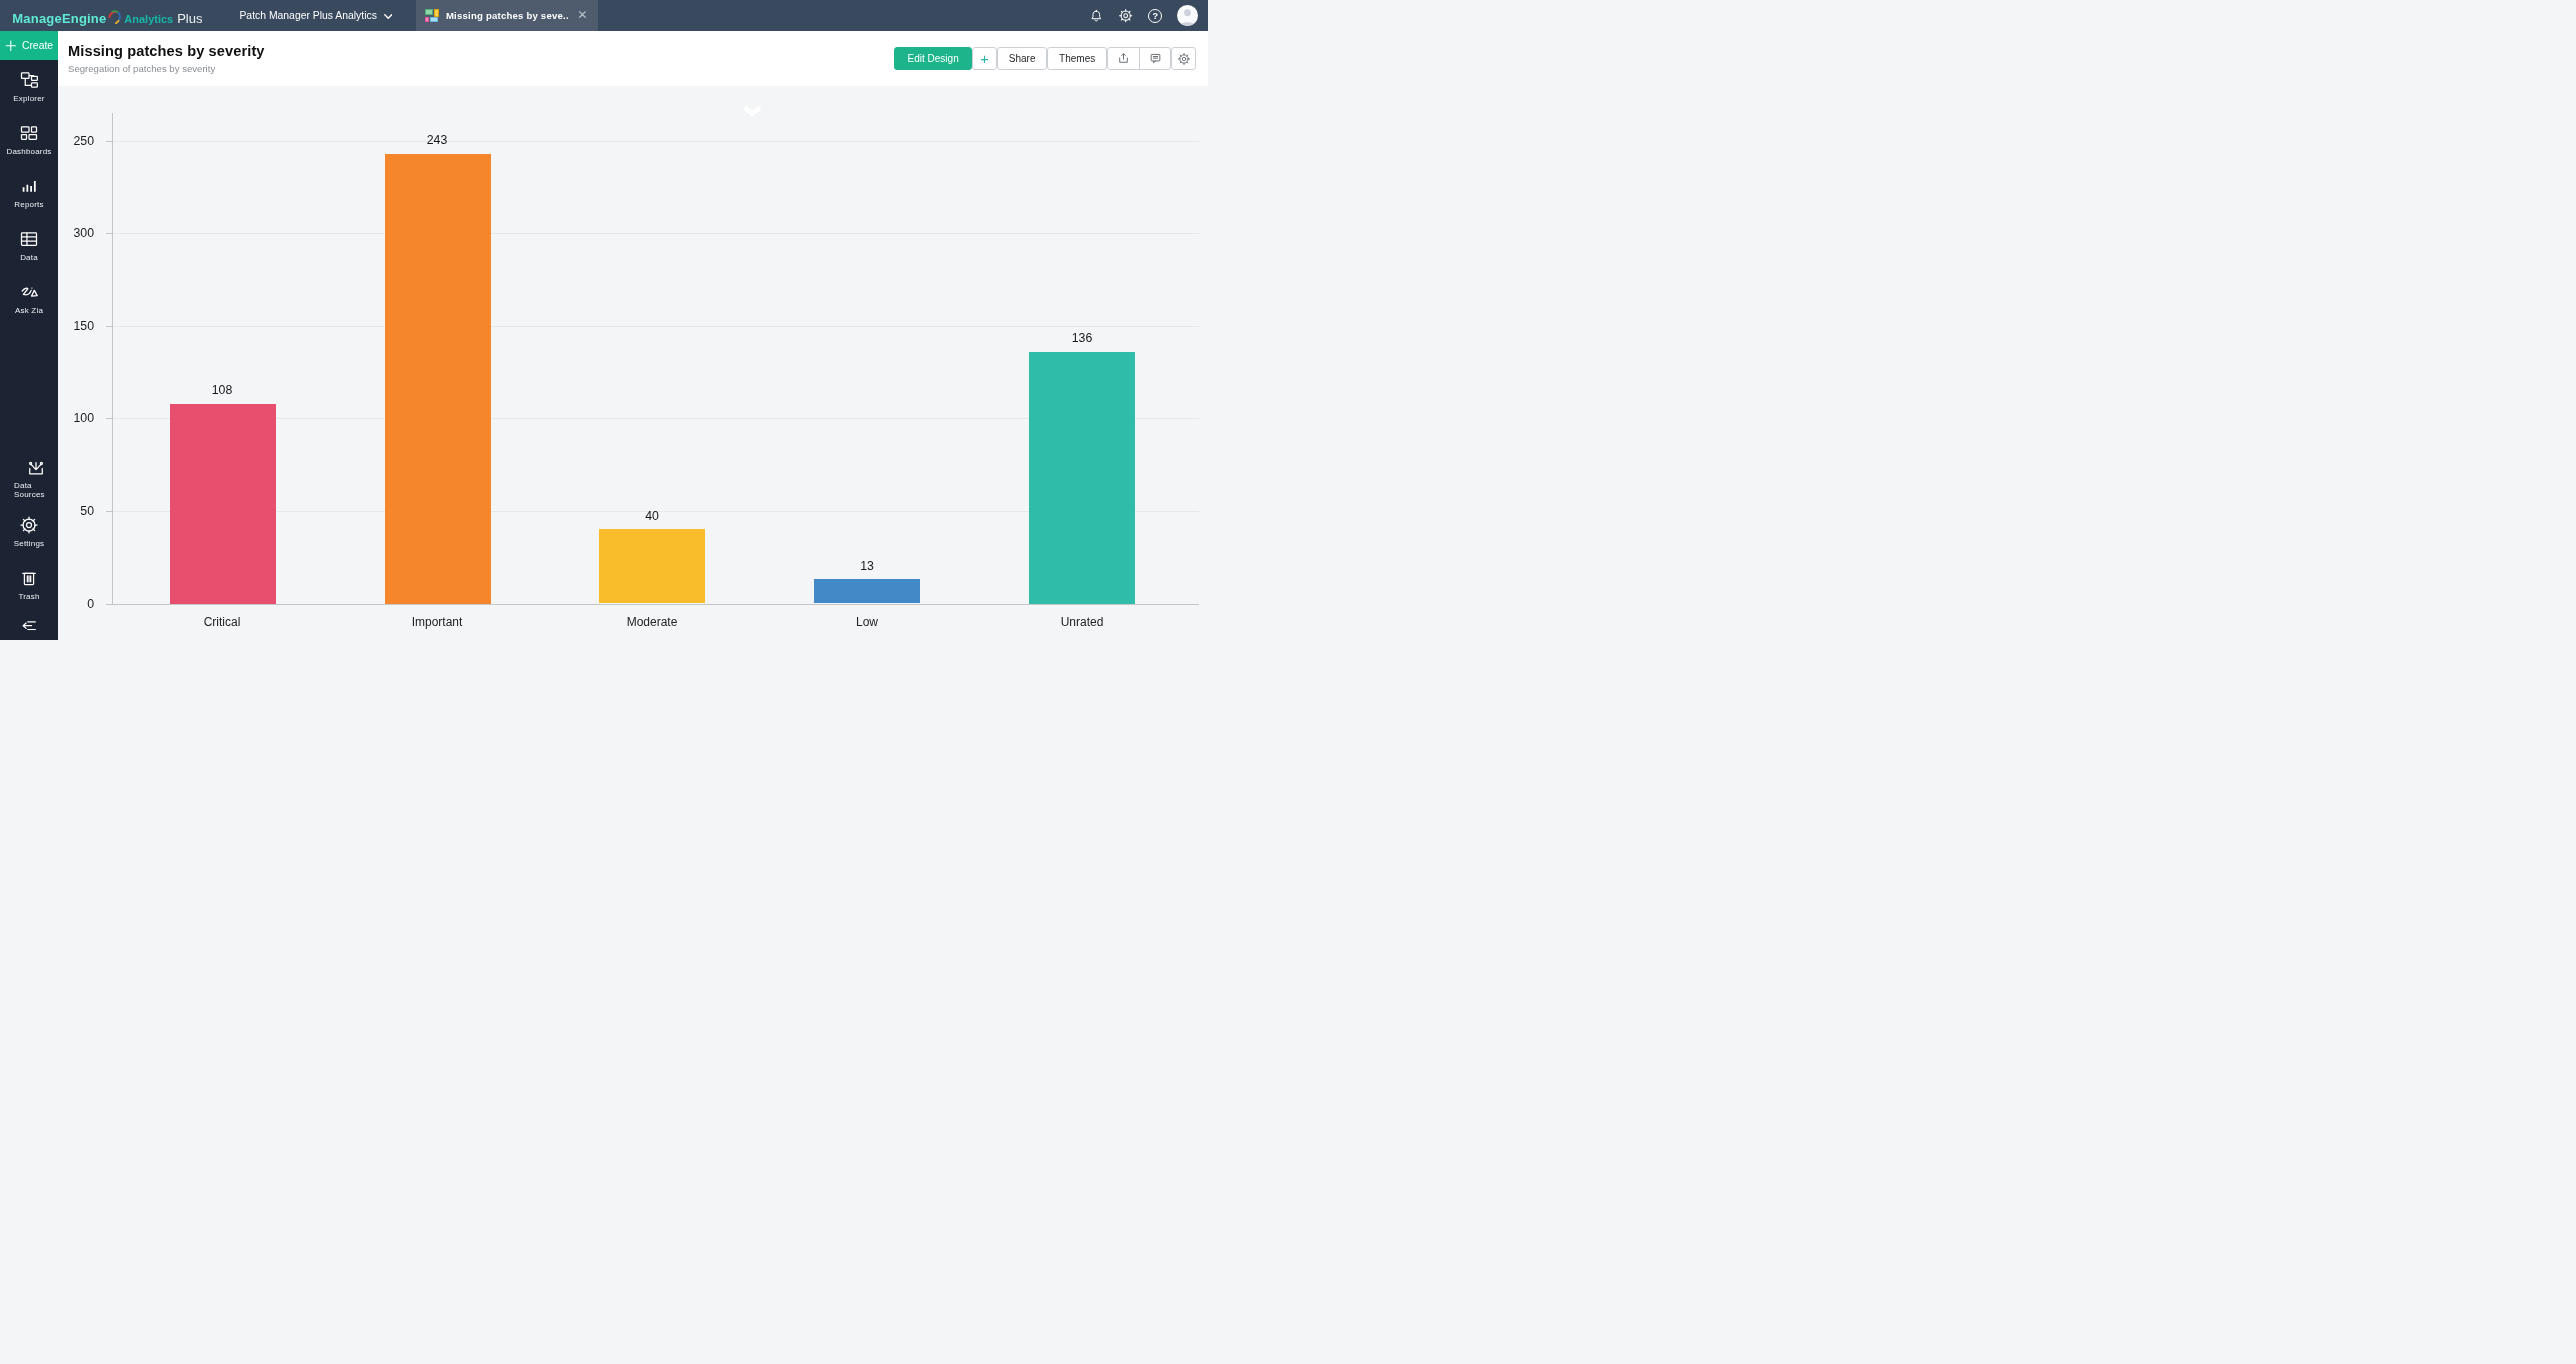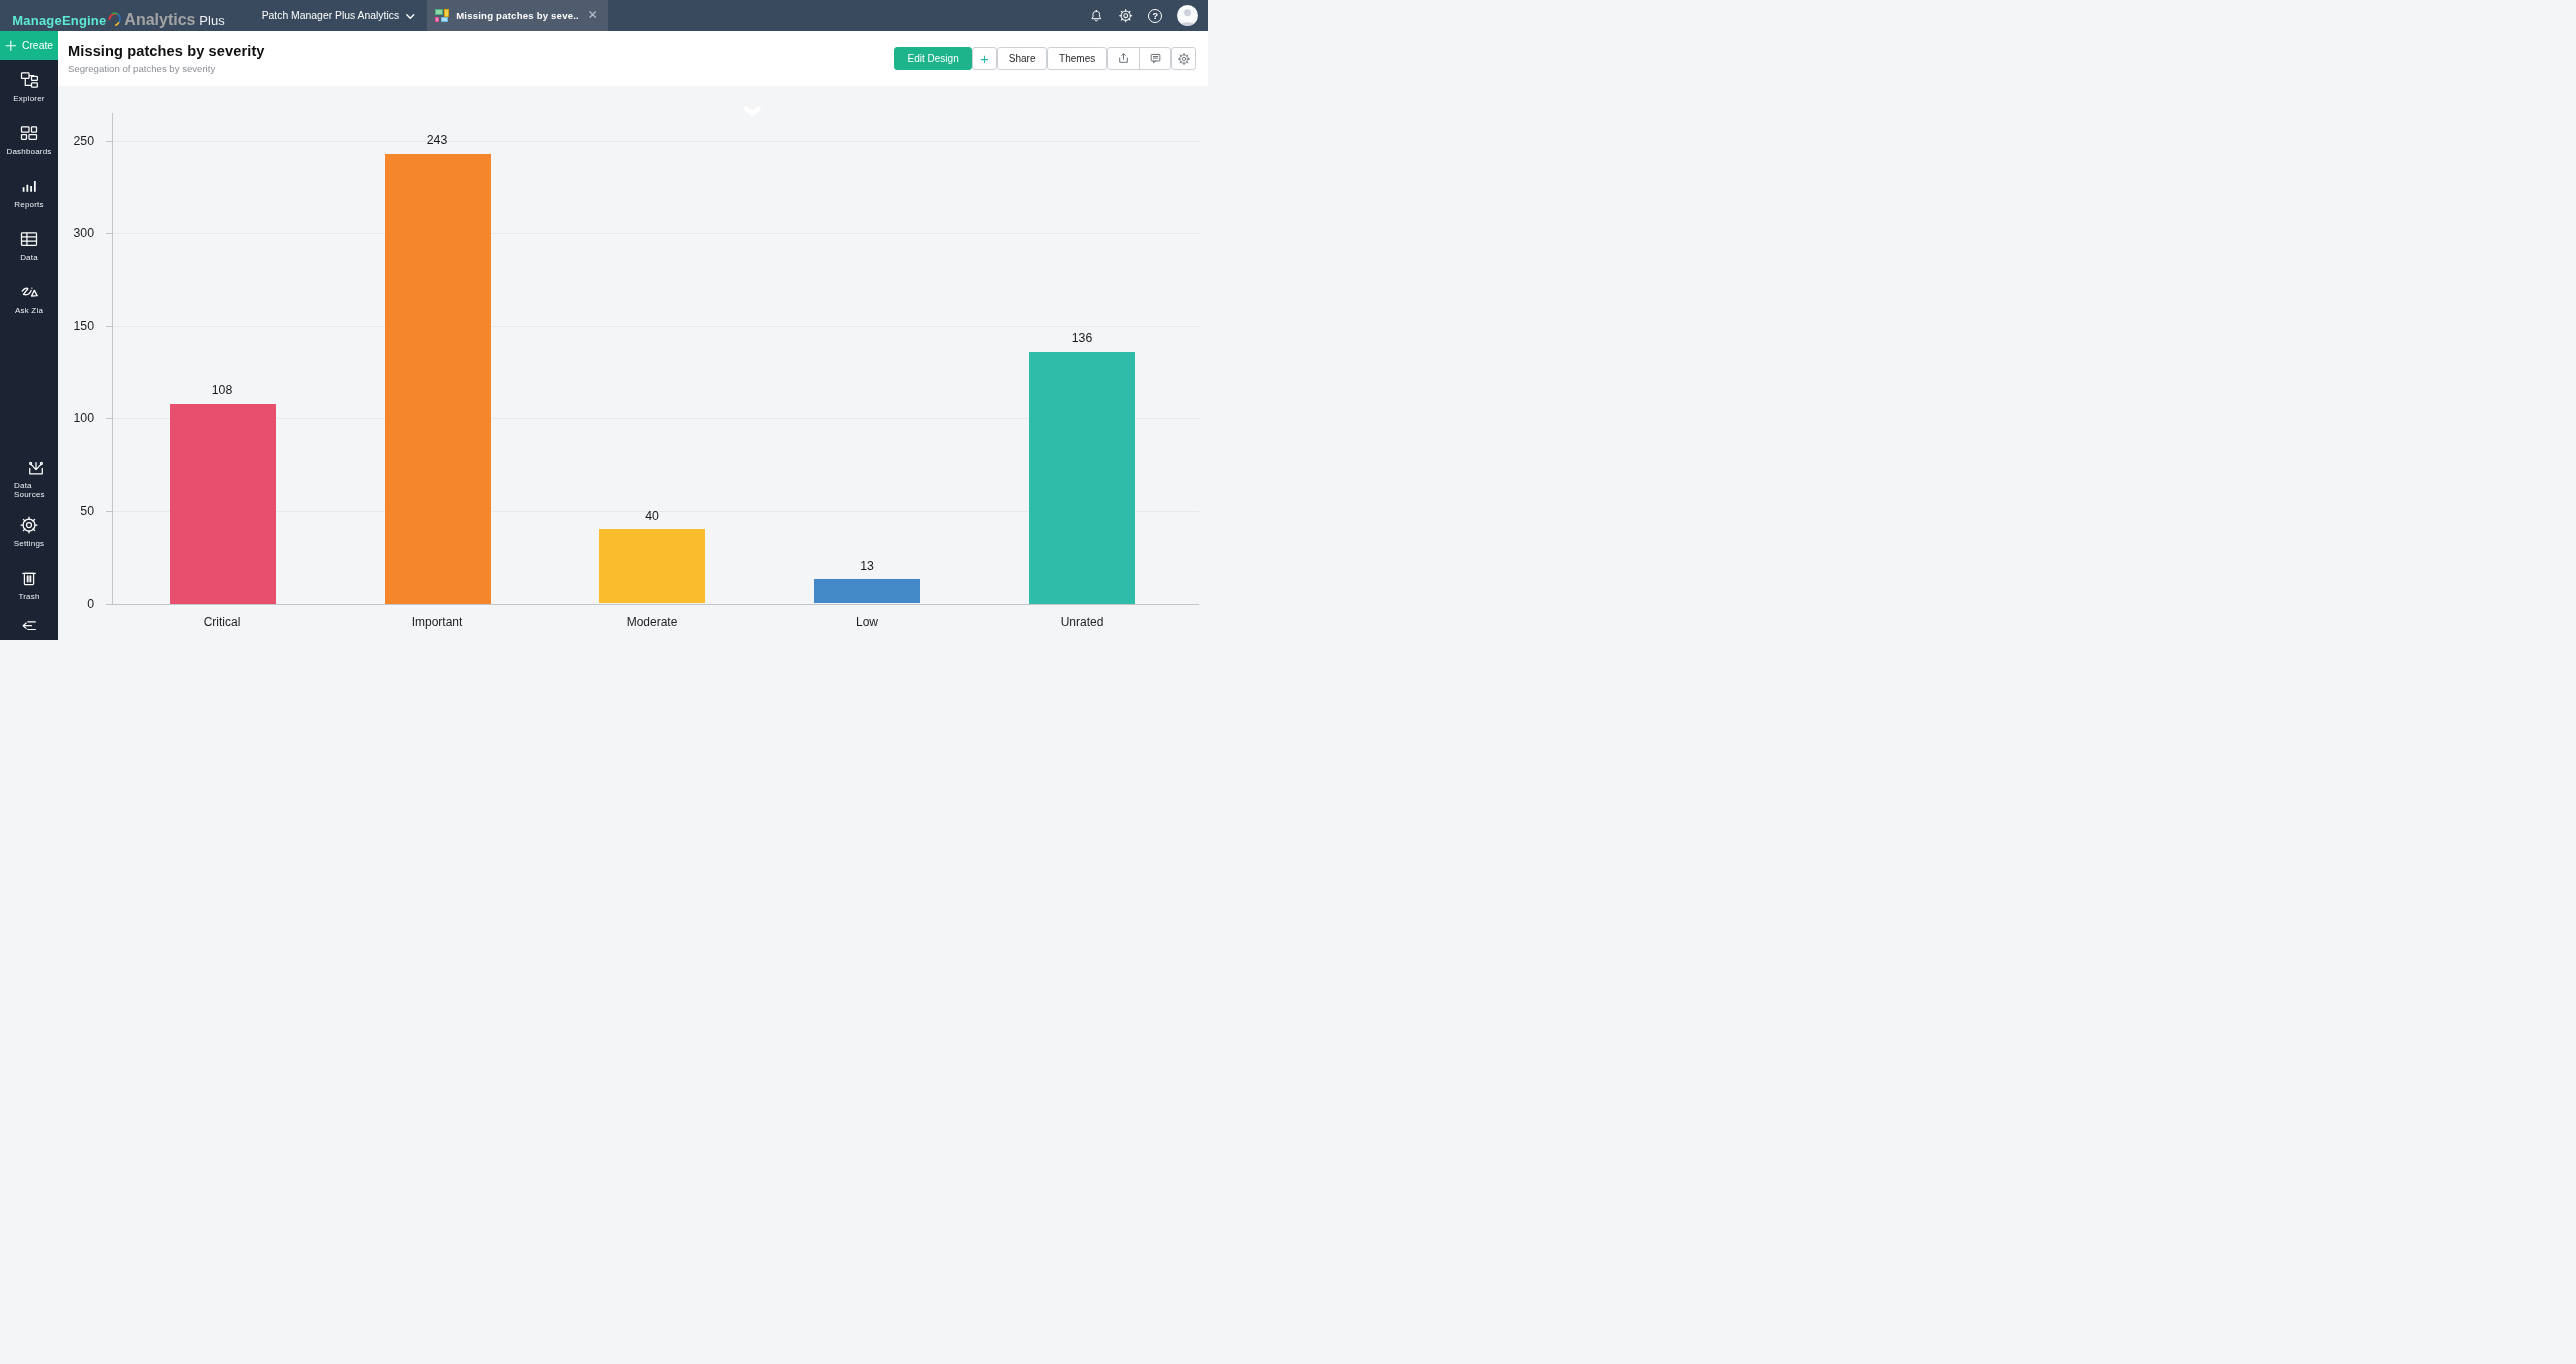--- a/index.html
+++ b/index.html
@@ -5,26 +5,26 @@
   * { margin:0; padding:0; box-sizing:border-box; }
   html,body { width:1208px; height:640px; overflow:hidden;
     font-family:"Liberation Sans", sans-serif; background:#f4f5f7; }
 
   
   .topbar { position:absolute; left:0; top:0; width:1208px; height:31px;
     background:#394a5e; display:flex; align-items:center; z-index:30; }
   .brand { display:flex; align-items:baseline; margin-left:12.3px; white-space:nowrap; }
   .brand .b1 { color:#5eead4; font-weight:bold; font-size:13px; letter-spacing:0.2px; }
   .brand .swirl { position:relative; top:2.3px; margin:0 3.1px 0 0.8px; }
-  .brand .b2 { color:#a3a3a3; font-weight:bold; font-size:16px;margin-top:8px; }
+  .brand .b2 { color:#14b8a6; font-weight:bold; font-size:11px;margin-top:8px; }
   .brand .b3 { color:#eef1f4; font-weight:normal; font-size:13px; margin-left:3.9px; }
   .workspace { display:flex; align-items:center; gap:7px; margin-left:37px;
     color:#fff; font-size:10.4px; cursor:pointer; }
   .ws-chevron { margin-top:1.5px; }
-  .tab { height:31px; margin-left:12px; background:#4e5c6e; display:flex;
+  .tab { height:31px; margin-left:24px; background:#4e5c6e; display:flex;
     align-items:center; gap:7px; padding:0 10px 0 8.5px; cursor:pointer; }
   .tab-icon { position:relative; width:14px; height:14px; }
   .tab-icon i { position:absolute; display:block; }
   .tab-label { color:#fff; font-size:9.6px; font-weight:bold; letter-spacing:0.2px; }
   .tab-close { color:#b9c2cc; font-size:12.3px; line-height:1; margin-left:1.5px; cursor:pointer; }
   .topbar-right { margin-left:auto; display:flex; align-items:center; gap:14.6px; padding-right:10px; }
   .tb-ic { color:#fff; display:flex; align-items:center; cursor:pointer; }
   .help-circle { width:14px; height:14px; border:1.2px solid #fff; border-radius:50%;
     color:#fff; font-size:9.2px; font-weight:bold; display:flex; align-items:center;
     justify-content:center; }

